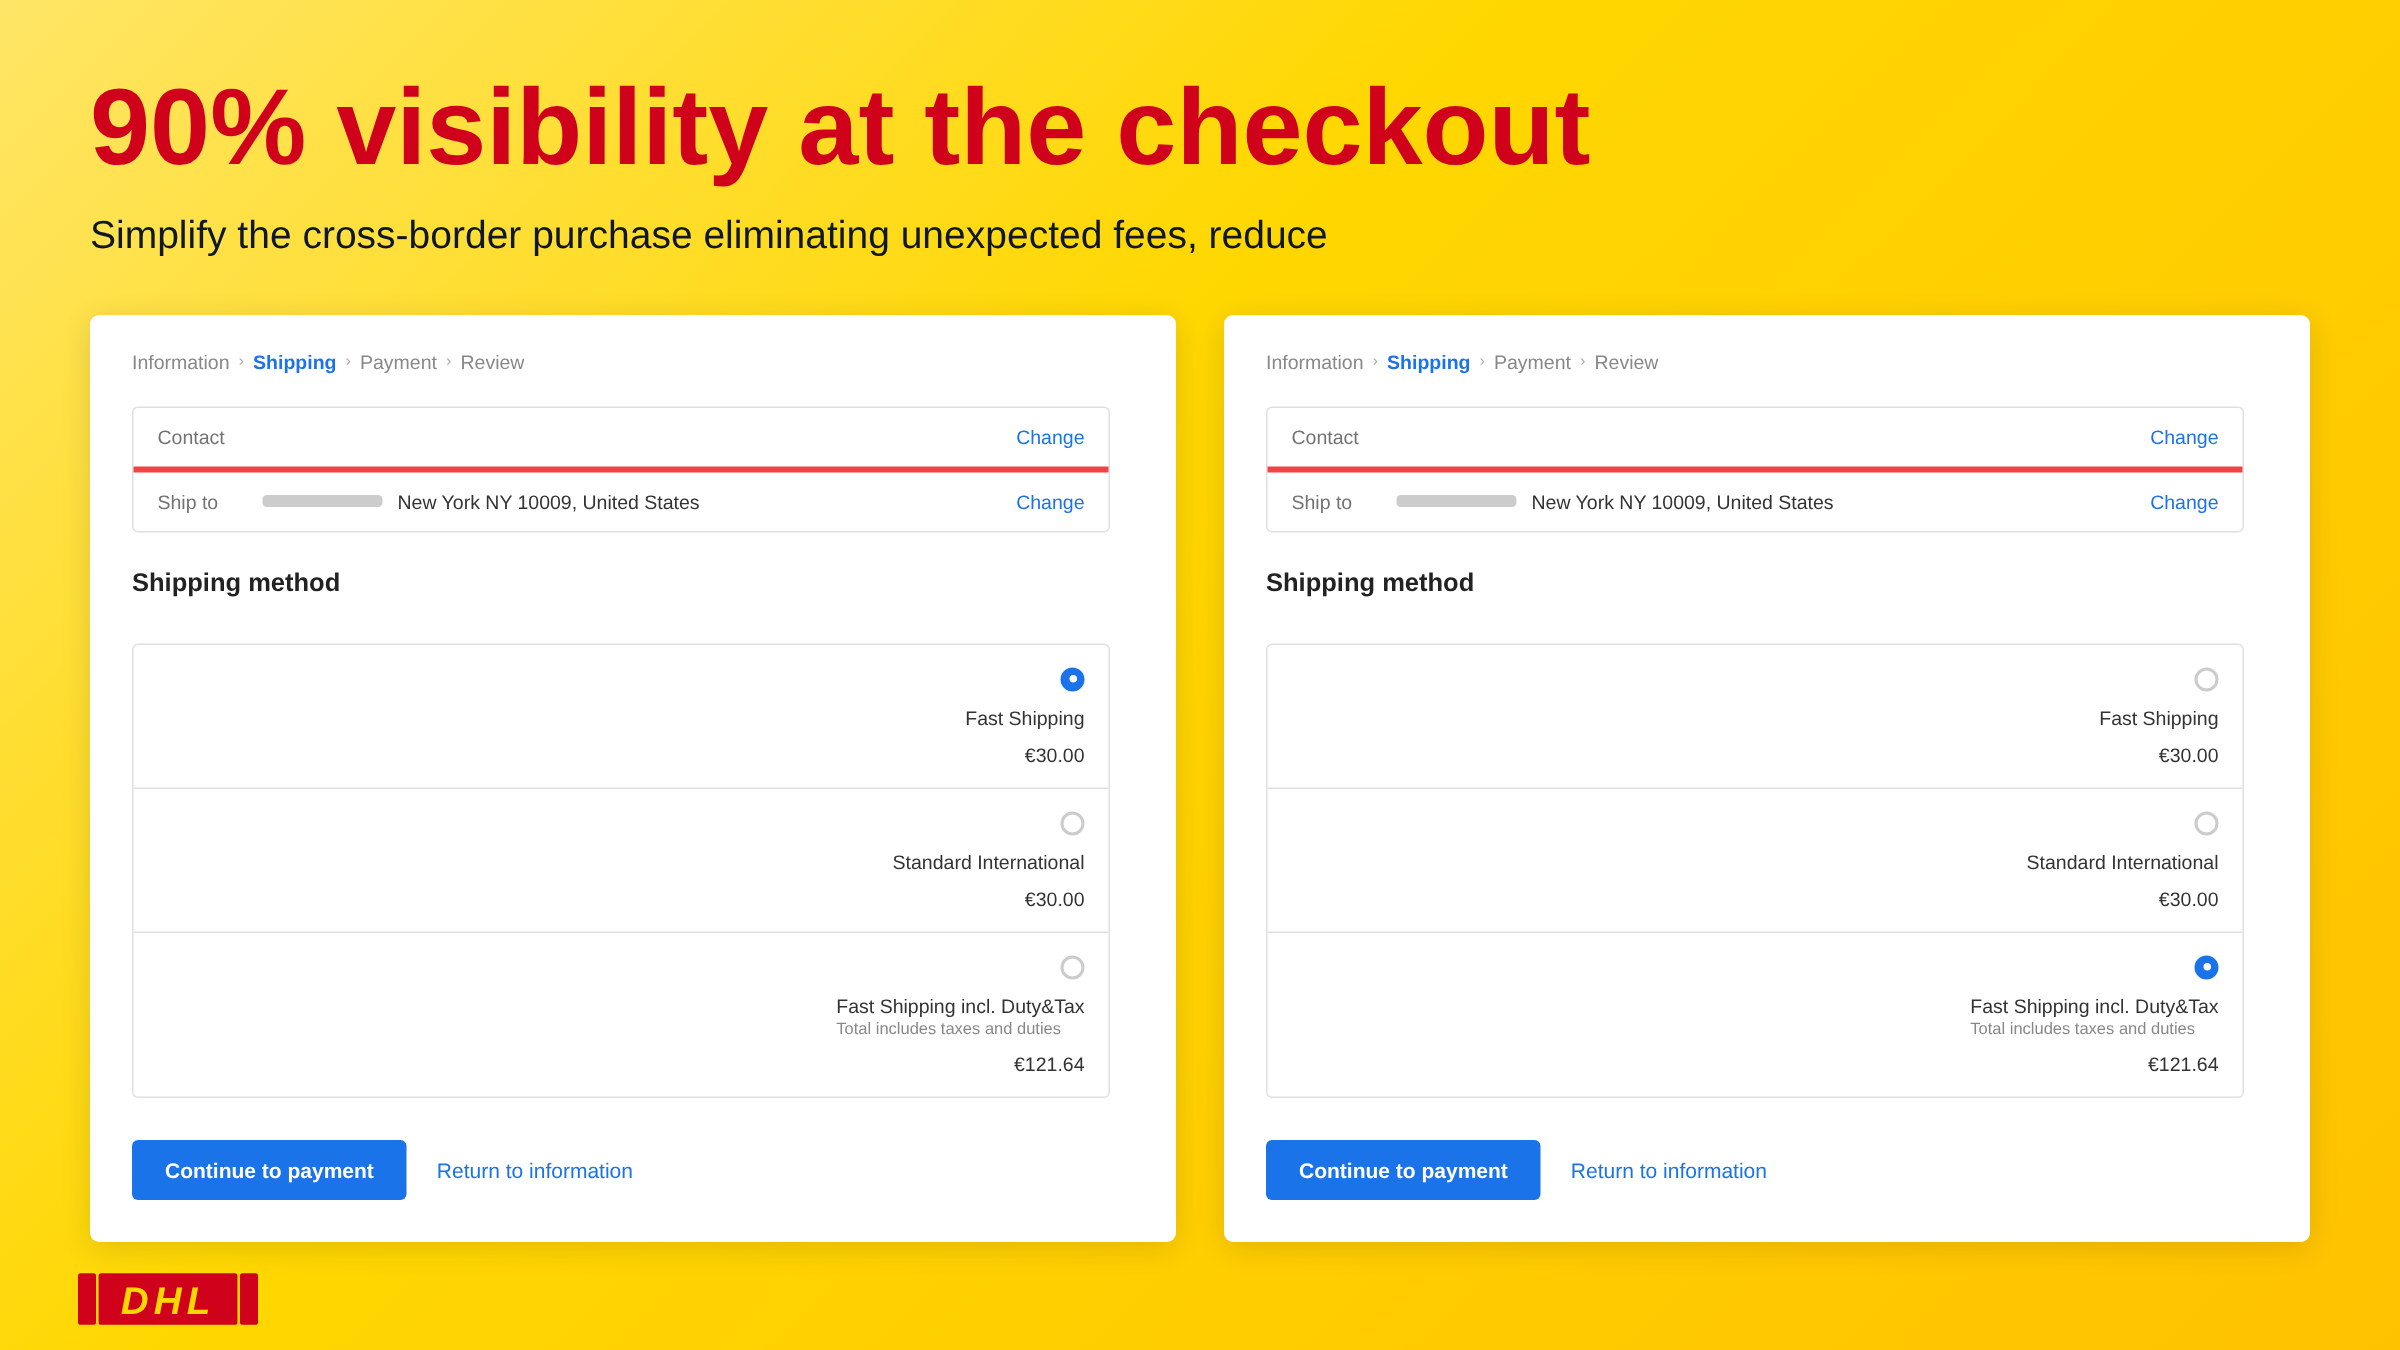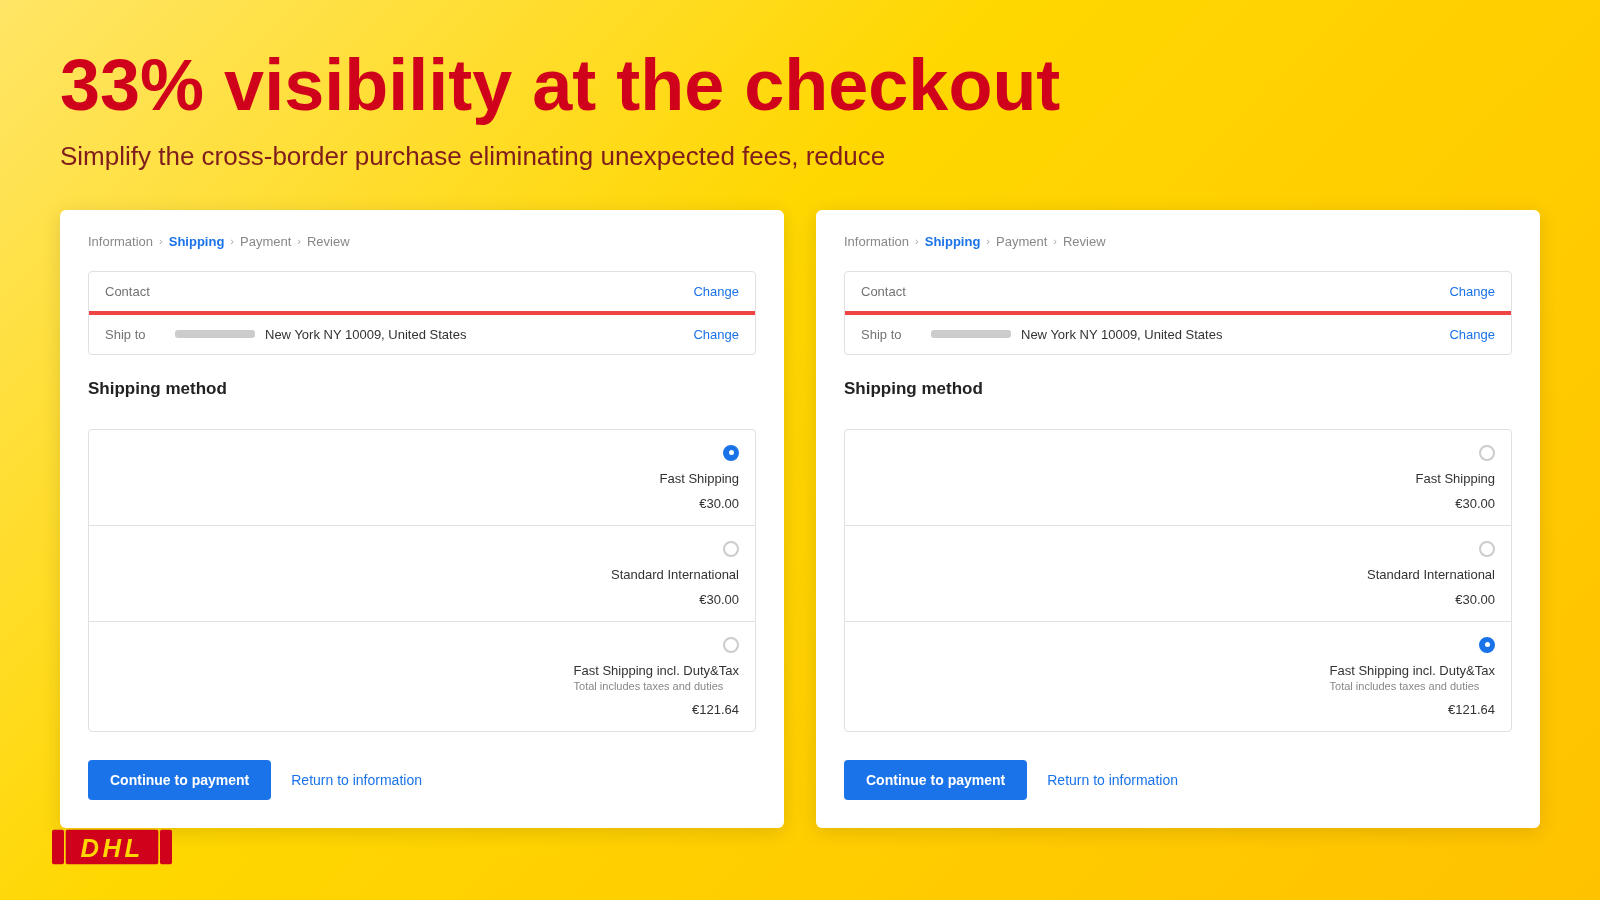--- a/index.html
+++ b/index.html
@@ -20,38 +20,38 @@
     .headline {
       font-size: 72px;
       font-weight: 900;
       color: #D0021B;
       line-height: 1.05;
       margin-bottom: 14px;
     }
 
     .subtitle {
       font-size: 26px;
-      color: #7f1d1d;
+      color: #0f172a;
       font-weight: 400;
       line-height: 1.4;
       margin-bottom: 36px;
     }
 
     .cards-row {
       display: flex;
       gap: 32px;
       justify-content: center;
     }
 
     .checkout-card {
       background: #fff;
       border-radius: 6px;
       box-shadow: 0 4px 20px rgba(0,0,0,0.12);
       width: 800px;
-      padding: 24px 28px 28px 28px;
+      padding: 24px 44px 28px 28px;
     }
 
     
     .breadcrumb {
       display: flex;
       align-items: center;
       gap: 6px;
       font-size: 13px;
       color: #888;
       margin-bottom: 22px;
@@ -201,36 +201,36 @@
     .link-return {
       color: #1a73e8;
       font-size: 14px;
       cursor: pointer;
       text-decoration: none;
     }
 
     
     .dhl-logo-container {
       position: absolute;
-      bottom: 28px;
+      bottom: 8px;
       left: 52px;
     }
 
     
     .dhl-logo-svg {
       width: 120px;
       height: 42px;
     }
   </style>
 </head>
 <body>
 
 <div class="page-container">
 
-  <h1 class="headline">33% visibility at the checkout</h1>
+  <h1 class="headline">90% visibility at the checkout</h1>
   <p class="subtitle">
     <span>Simplify the cross-border purchase eliminating unexpected fees, reduce</span><br>
   </p>
 
   <div class="cards-row">
 
     <div class="checkout-card">
 
       <div class="breadcrumb">
         <span class="bc-step">Information</span>

